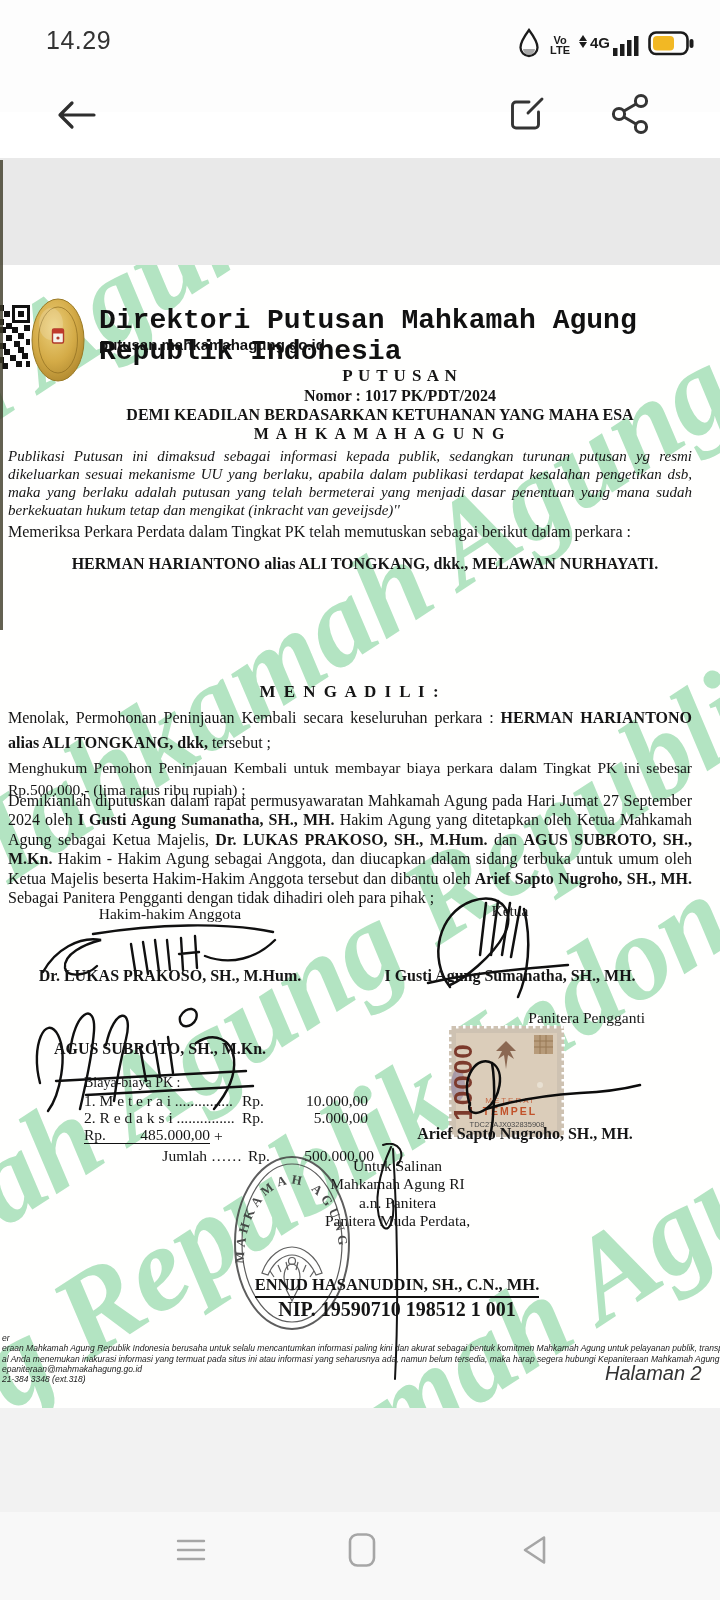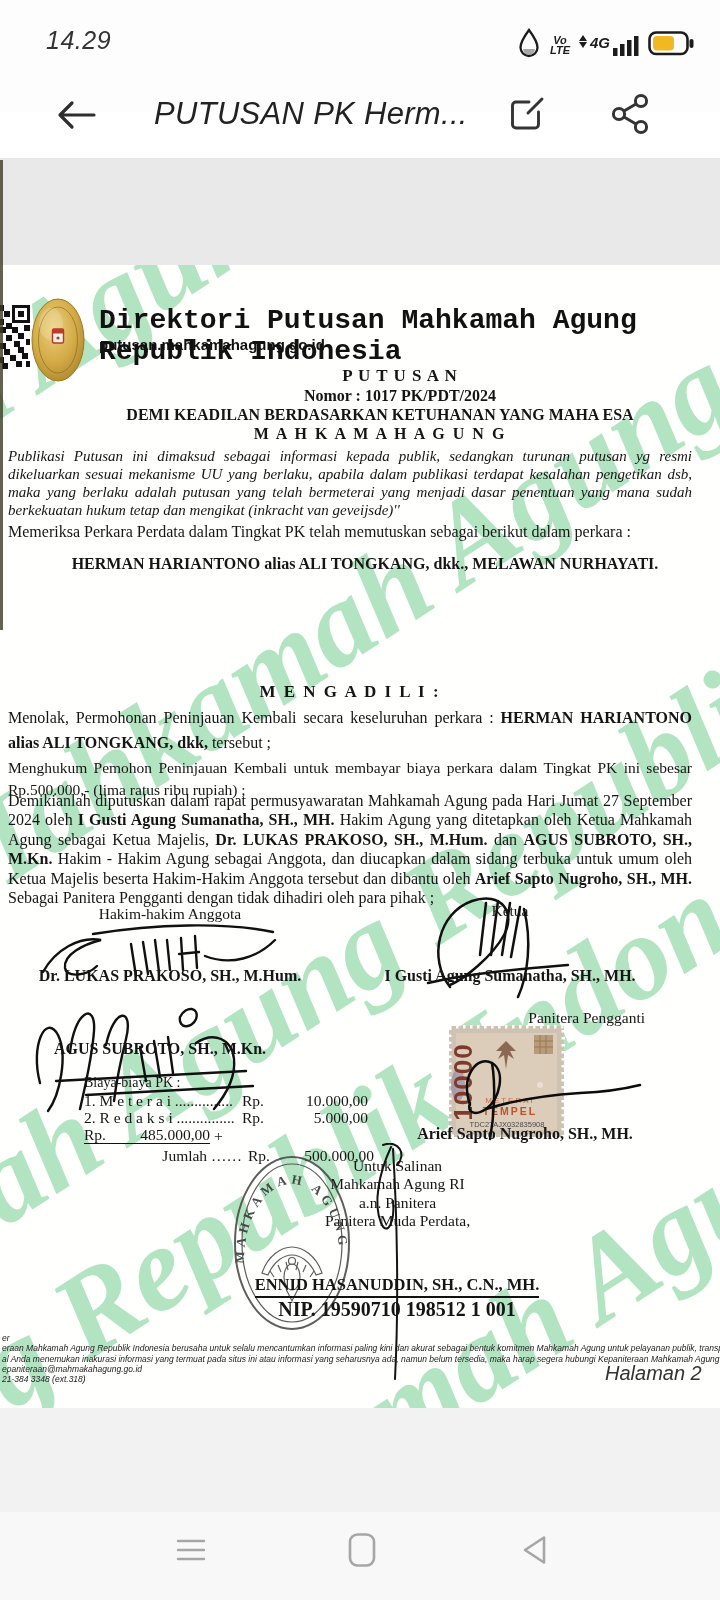--- a/index.html
+++ b/index.html
@@ -1,21 +1,21 @@
 <!DOCTYPE html>
 <html><head>
 <meta charset="utf-8">
 <style>
   html,body{margin:0;padding:0;background:#fff;}
   #screen{position:relative;width:720px;height:1600px;overflow:hidden;background:#fff;
           font-family:"Liberation Sans",sans-serif;}
   .abs{position:absolute;}
 
   
-  #chrome{position:absolute;top:0;left:0;width:720px;height:112px;background:#fdfdfd;font-style:italic;}
+  #chrome{position:absolute;top:0;left:0;width:720px;height:112px;background:#fdfdfd;}
   #time{position:absolute;left:46px;top:26px;font-size:25px;color:#333;font-weight:500;letter-spacing:0.5px;}
   .statusicons{position:absolute;top:28px;right:26px;display:flex;align-items:center;gap:9px;height:34px;}
   .volte{font-weight:800;font-size:11px;line-height:10px;color:#1c1c1c;text-align:center;letter-spacing:0;}
   .netwrap{display:flex;align-items:flex-end;gap:3px;}
   .updown{display:flex;flex-direction:column;gap:1px;margin-bottom:9px;}
   .fourg{font-weight:700;font-size:15px;color:#1c1c1c;margin-bottom:6px;}
   #toolbar-title{position:absolute;left:154px;top:96px;font-size:31px;color:#222;letter-spacing:0.3px;}
 
   
   #canvas-top-gap{position:absolute;top:158px;left:0;width:720px;height:107px;background:#e9e9e9;}
@@ -98,21 +98,20 @@
           <rect x="5" y="6" width="21" height="14.5" rx="4" fill="#f2b824"></rect>
         </svg>
       </span>
     </div>
 
     <span class="abs" style="left:52px;top:97px;">
       <svg width="48" height="36" viewBox="0 0 48 36">
         <path d="M42,18 L8,18 M20,6 L8,18 L20,30" fill="none" stroke="#2e2e2e" stroke-width="3.2" stroke-linecap="round" stroke-linejoin="round"></path>
       </svg>
     </span>
-    <div id="toolbar-title">PUTUSAN PK  Herm...</div>
     <span class="abs" style="left:506px;top:93px;">
       <svg width="42" height="42" viewBox="0 0 42 42">
         <path d="M23,9 H10 a3.5,3.5 0 0 0 -3.5,3.5 v19 a3.5,3.5 0 0 0 3.5,3.5 h19 a3.5,3.5 0 0 0 3.5,-3.5 V19" fill="none" stroke="#343434" stroke-width="2.9" stroke-linecap="round"></path>
         <path d="M36,6 L22,20" fill="none" stroke="#343434" stroke-width="2.9" stroke-linecap="round"></path>
       </svg>
     </span>
     <span class="abs" style="left:608px;top:91px;">
       <svg width="46" height="46" viewBox="0 0 46 46">
         <circle cx="33" cy="10" r="5.6" fill="none" stroke="#343434" stroke-width="3"></circle>
         <circle cx="11" cy="23" r="5.6" fill="none" stroke="#343434" stroke-width="3"></circle>

